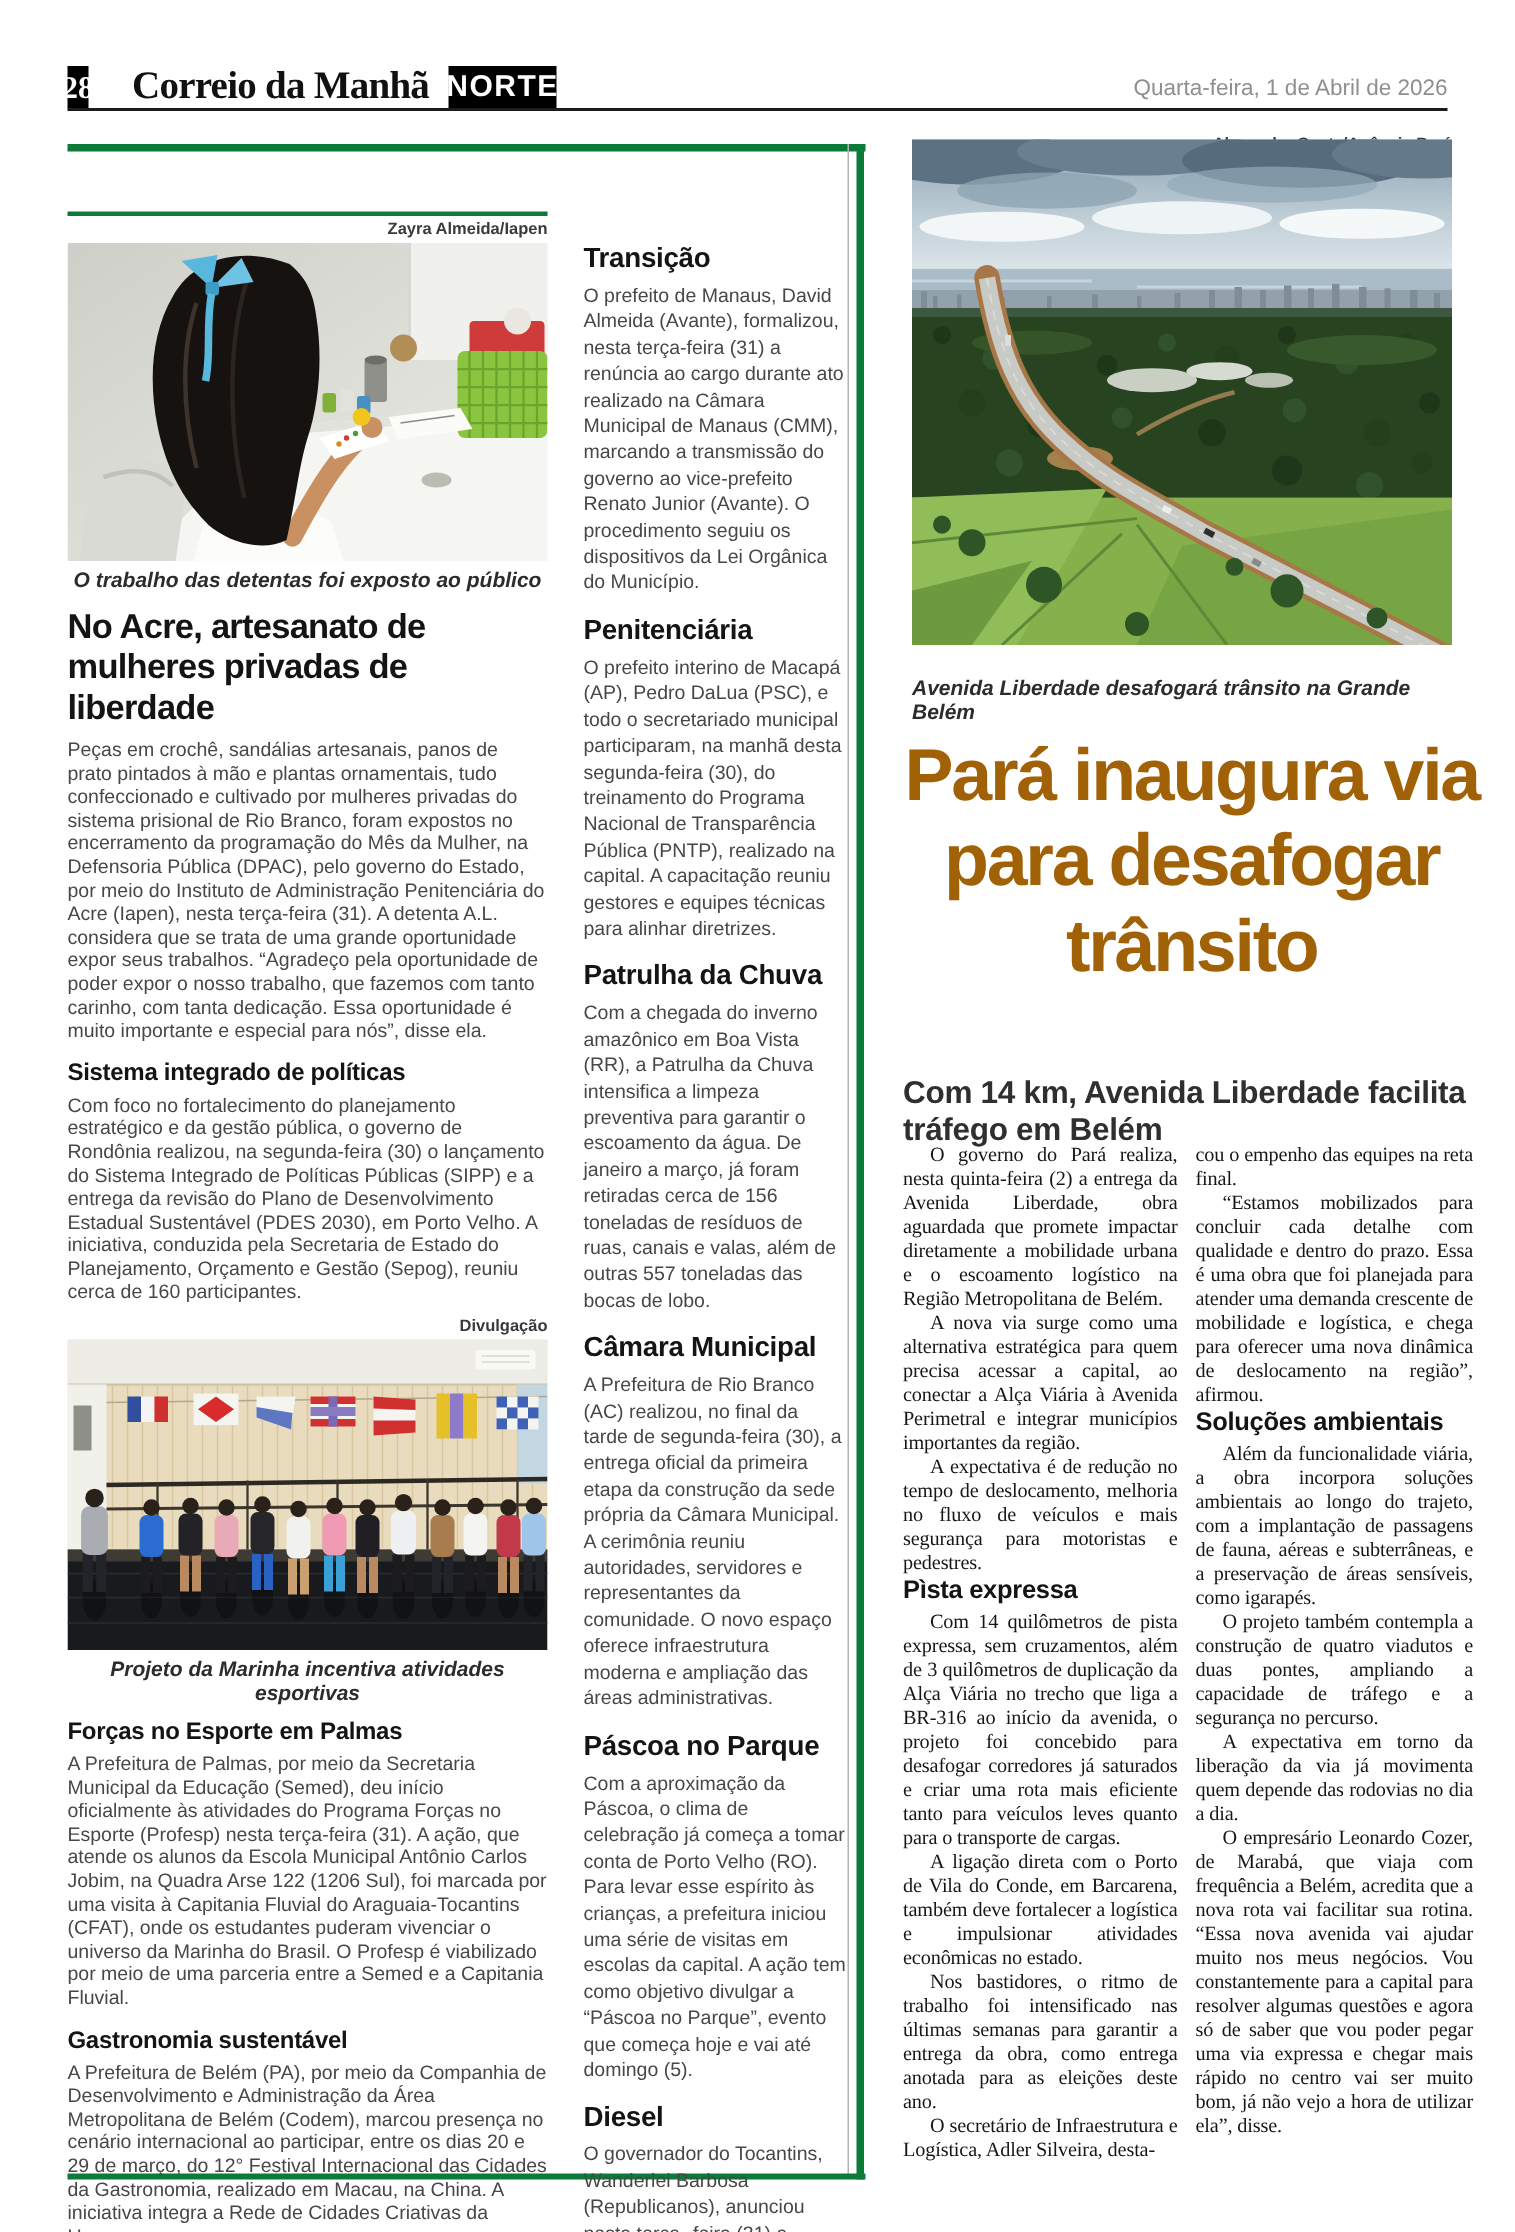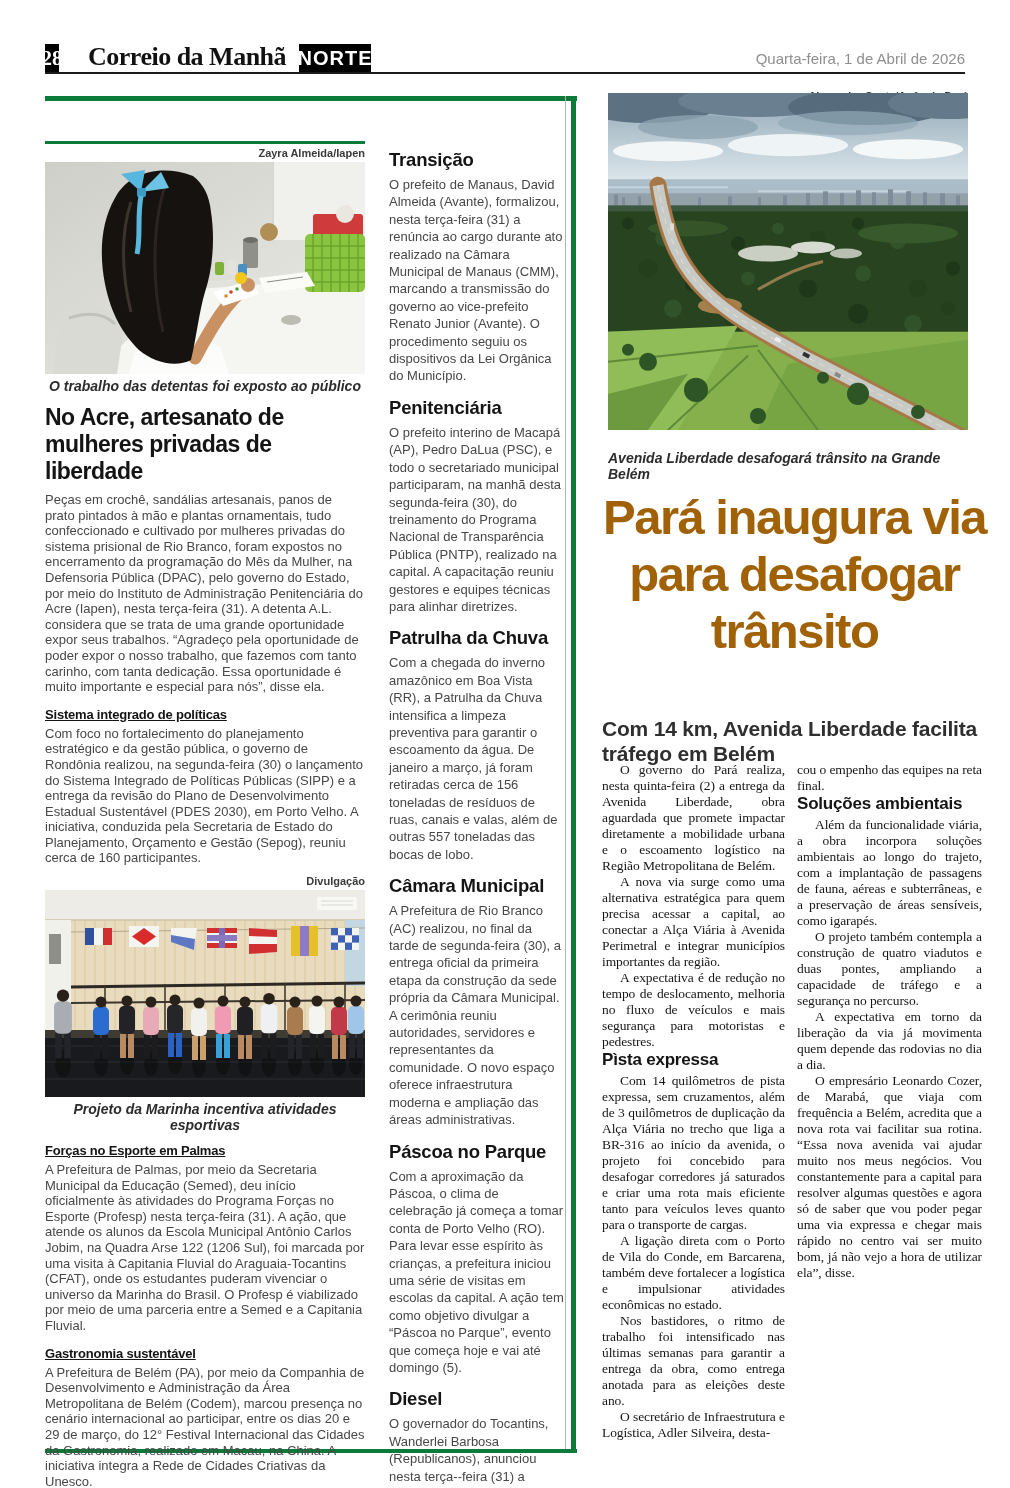--- a/index.html
+++ b/index.html
@@ -26,26 +26,26 @@
   .section-title{position:absolute;left:44px;top:100px;font-size:33px;font-weight:800;
                  letter-spacing:-0.5px;color:#131313;}
 
   
   .left-col{position:absolute;left:45px;top:147px;width:320px;}
   .credit{font-size:11px;font-weight:bold;color:#3a3a3a;text-align:right;margin:0 0 3px 0;}
   .credit.mt{margin-top:9px;}
   .ph{display:block;width:100%;}
   .caption{font-style:italic;font-size:14px;font-weight:600;color:#2c2c2c;margin:4px 0 0 0;text-align:center;}
   .l-head{font-size:23px;line-height:27px;font-weight:700;color:#141414;letter-spacing:-0.5px;margin:10px 0 0 0;}
-  .l-sub{font-size:13px;font-weight:700;color:#141414;margin:12px 0 0 0;letter-spacing:-0.2px;text-decoration:underline;}
+  .l-sub{font-size:16px;font-weight:700;color:#141414;margin:12px 0 0 0;letter-spacing:-0.2px;}
   .l-body{font-size:13px;line-height:15.6px;color:#474747;margin:7px 0 0 0;}
 
   
   .mid-col{position:absolute;left:389px;top:149px;width:176px;}
-  .brief{margin:0 0 12px 0;}
+  .brief{margin:12px 0 12px 0;}
   .brief h3{font-size:18.5px;font-weight:700;color:#141414;margin:0 0 5px 0;letter-spacing:-0.2px;}
   .brief p{font-size:13px;line-height:17.4px;color:#474747;margin:0;}
 
   
   .m-credit{position:absolute;left:560px;top:79px;width:408px;text-align:right;
             font-size:11px;font-weight:bold;color:#3a3a3a;}
   .m-photo{position:absolute;left:608px;top:93px;width:360px;height:337px;}
   .m-photo svg{display:block;width:100%;height:100%;}
   .m-caption{position:absolute;left:608px;top:436px;width:360px;
              font-style:italic;font-size:14px;font-weight:600;color:#2c2c2c;}
@@ -414,20 +414,21 @@
     <p class="ind">A expectativa é de redução no tempo de deslocamento, melhoria no fluxo de veículos e mais segurança para motoristas e pedestres.</p>
     <h3 class="m-sub">Pìsta expressa</h3>
     <p class="ind">Com 14 quilômetros de pista expressa, sem cruzamentos, além de 3 quilômetros de duplicação da Alça Viária no trecho que liga a BR-316 ao início da avenida, o projeto foi concebido para desafogar corredores já saturados e criar uma rota mais eficiente tanto para veículos leves quanto para o transporte de cargas.</p>
     <p class="ind">A ligação direta com o Porto de Vila do Conde, em Barcarena, também deve fortalecer a logística e impulsionar atividades econômicas no estado.</p>
     <p class="ind">Nos bastidores, o ritmo de trabalho foi intensificado nas últimas semanas para garantir a entrega da obra, como entrega anotada para as eleições deste ano.</p>
     <p class="ind">O secretário de Infraestrutura e Logística, Adler Silveira, desta-</p>
   </div>
 
   <div class="m-col m-col2">
     <p>cou o empenho das equipes na reta final.</p>
+    <p class="ind">“Estamos mobilizados para concluir cada detalhe com qualidade e dentro do prazo. Essa é uma obra que foi planejada para atender uma demanda crescente de mobilidade e logística, e chega para oferecer uma nova dinâmica de deslocamento na região”, afirmou.</p>
     <h3 class="m-sub">Soluções ambientais</h3>
     <p class="ind">Além da funcionalidade viária, a obra incorpora soluções ambientais ao longo do trajeto, com a implantação de passagens de fauna, aéreas e subterrâneas, e a preservação de áreas sensíveis, como igarapés.</p>
     <p class="ind">O projeto também contempla a construção de quatro viadutos e duas pontes, ampliando a capacidade de tráfego e a segurança no percurso.</p>
     <p class="ind">A expectativa em torno da liberação da via já movimenta quem depende das rodovias no dia a dia.</p>
     <p class="ind">O empresário Leonardo Cozer, de Marabá, que viaja com frequência a Belém, acredita que a nova rota vai facilitar sua rotina. “Essa nova avenida vai ajudar muito nos meus negócios. Vou constantemente para a capital para resolver algumas questões e agora só de saber que vou poder pegar uma via expressa e chegar mais rápido no centro vai ser muito bom, já não vejo a hora de utilizar ela”, disse.</p>
   </div>
 
 </div>
 
 </body></html>

